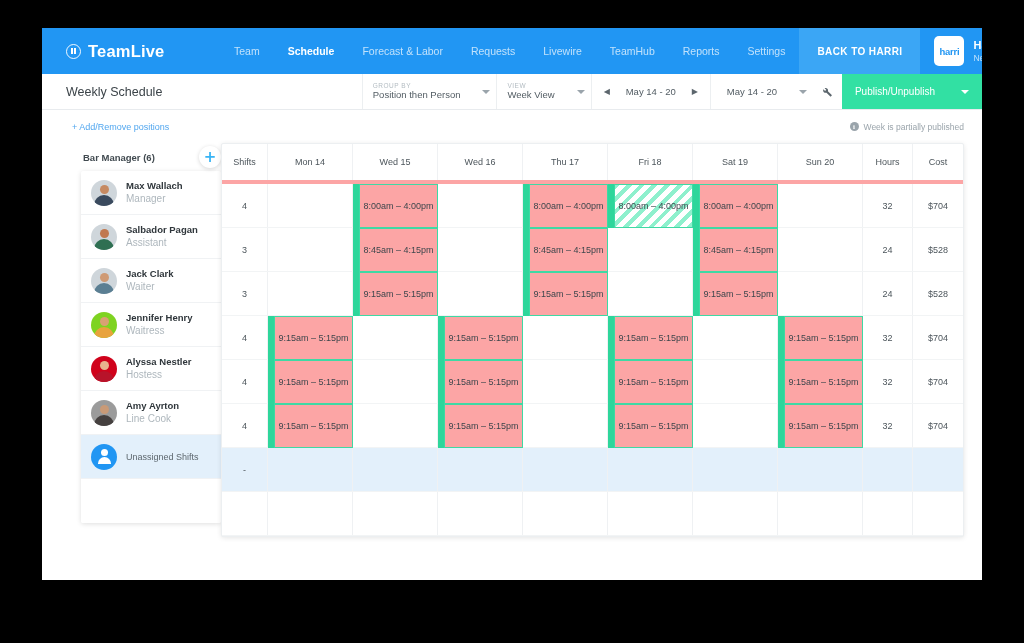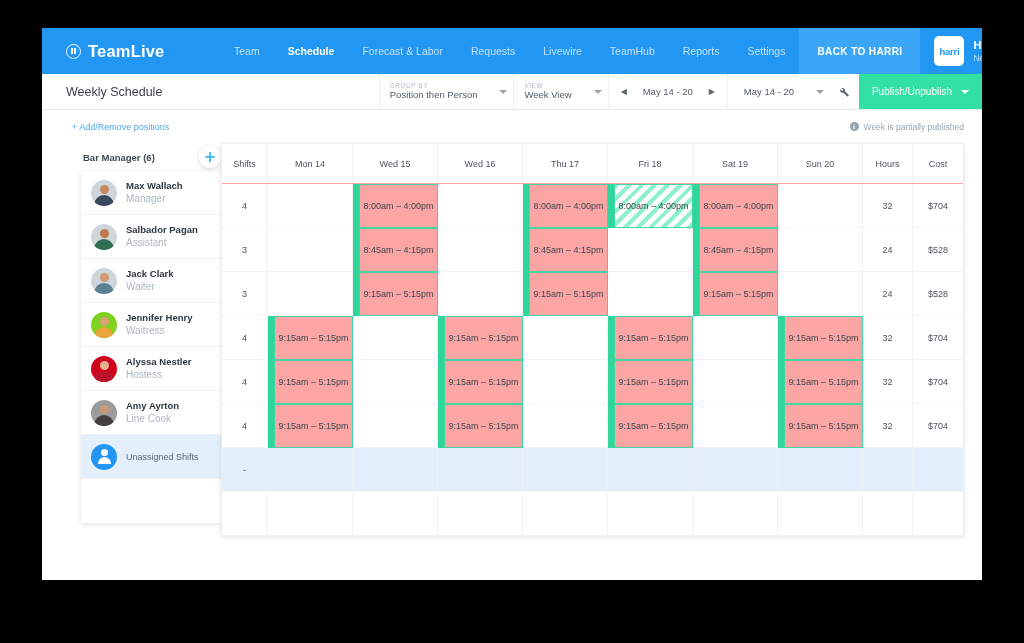--- a/index.html
+++ b/index.html
@@ -96,21 +96,21 @@
     display:flex; align-items:center;
   }
   .tb-date {
     display:flex; align-items:center; font-size:9.5px; color:#525c63;
     padding: 0 4px; min-width: 66px; justify-content:center;
   }
   .tb-tool { display:flex; align-items:center; padding: 0 9px; cursor:pointer; font-size: 12px; color:#5c666d; }
   .publish-btn {
     background: #32e0a3;
     color:#fff; font-size:10px;
-    display:flex; align-items:center; gap:9px;
+    display:flex; align-items:center; gap:26px;
     padding: 0 13px; cursor:pointer; white-space:nowrap;
   }
   .publish-btn .c {
     width:0;height:0;border-left:4px solid transparent;border-right:4px solid transparent;
     border-top:4px solid #fff;
   }
 
   
   .subbar {
     height: 33px; display:flex; align-items:center;
@@ -169,21 +169,21 @@
   .p-role { font-size:10px; color:#aeb7bd; line-height:1.3; }
   .p-unassigned { font-size:9px; color:#5d676e; }
 
   
   .grid-col { flex: 1; position: relative; }
   .grid-card {
     background:#fff; box-shadow: 0 1px 5px rgba(0,0,0,0.10);
     border: 1px solid #eceff1; border-radius:2px;
     position: relative;
   }
-  .ghead { display:flex; height:40px; border-bottom:1px solid #fca5a5; }
+  .ghead { display:flex; height:40px; border-bottom:4px solid #fca5a5; }
   .ghead div {
     display:flex;align-items:center;justify-content:center;
     font-size:9px;color:#4c555b; border-right:1px solid #eff1f3;
   }
   .ghead div:last-child { border-right:none; }
   .grow { display:flex; height:44px; border-bottom:1px solid #f2f4f5; }
   .grow:last-child { border-bottom:none; }
   .grow.unassigned-row { background:#e3f0fb; }
   .gcell {
     border-right:1px solid #eff1f3; position:relative;

